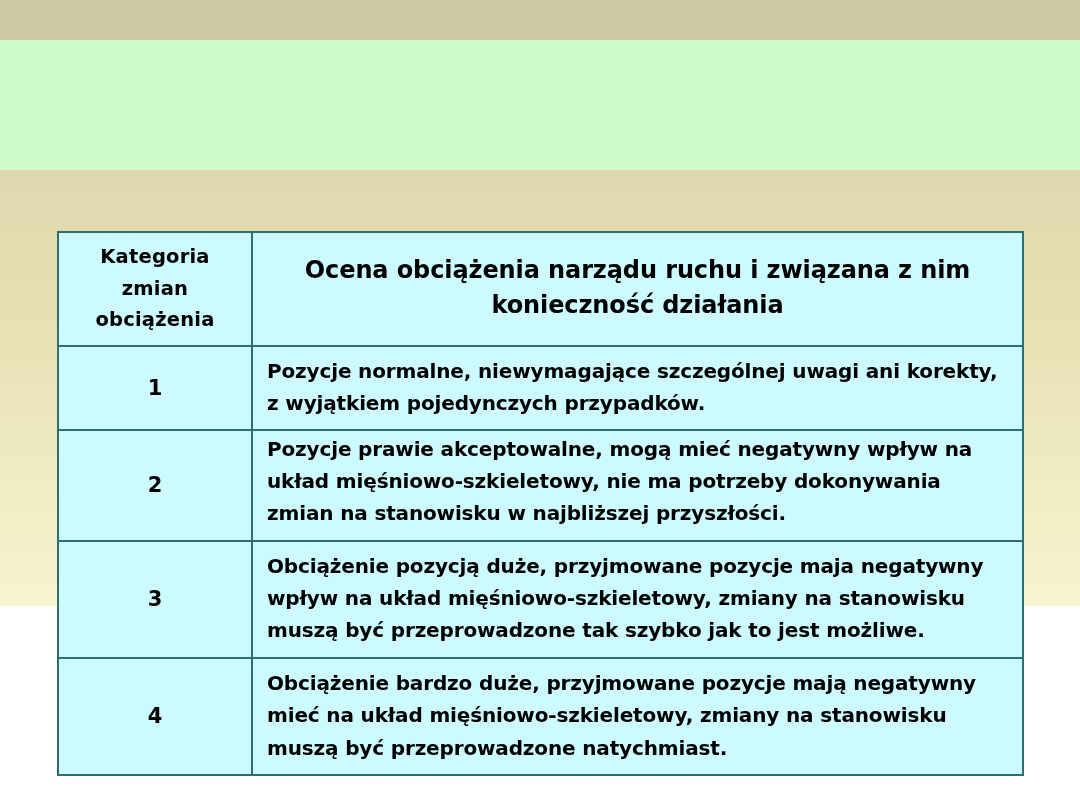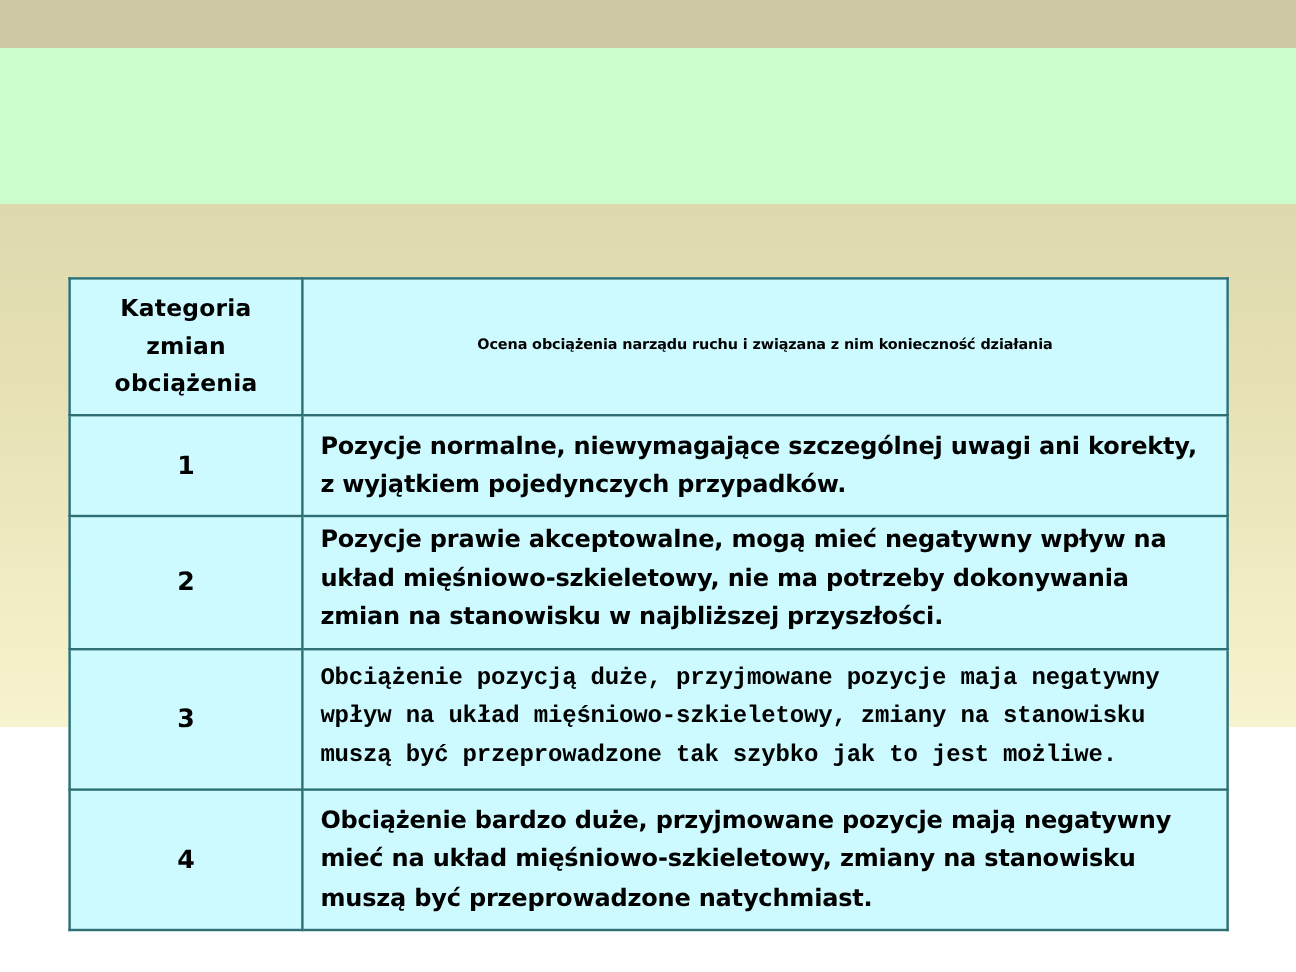--- a/index.html
+++ b/index.html
@@ -75,21 +75,21 @@
     font-size: 19.5px;
     line-height: 1.62;
     padding: 8px 6px 9px 6px;
     letter-spacing: 0.2px;
   }
   .hdr-cat .hl {
     display: block;
   }
   .hdr-desc {
     text-align: center;
-    font-size: 12px;
+    font-size: 24px;
     line-height: 1.45;
     padding: 10px 18px 12px 18px;
     letter-spacing: -0.1px;
   }
 
   
   .cell-cat {
     text-align: center;
     font-size: 21px;
     padding: 4px;
@@ -97,21 +97,21 @@
   .cell-desc {
     text-align: left;
     font-size: 20px;
     line-height: 1.62;
     padding: 9px 12px 10px 14px;
     letter-spacing: -0.15px;
   }
 
   .r1 .cell-desc { padding-top: 8px; padding-bottom: 9px; margin-top: 28px; }
   .r2 .cell-desc { padding-top: 2px; padding-bottom: 10px; margin-left: 17px; }
-  .r3 .cell-desc { padding-top: 8px; padding-bottom: 10px; font-family: Liberation Mono, monospace; }
+  .r3 .cell-desc { padding-top: 8px; padding-bottom: 10px; }
   .r4 .cell-desc { padding-top: 8px; padding-bottom: 10px; }
 </style>
 </head>
 <body>
 
 <div id="slide">
 
   <div id="band-top"></div>
   <div id="band-green"></div>
 

